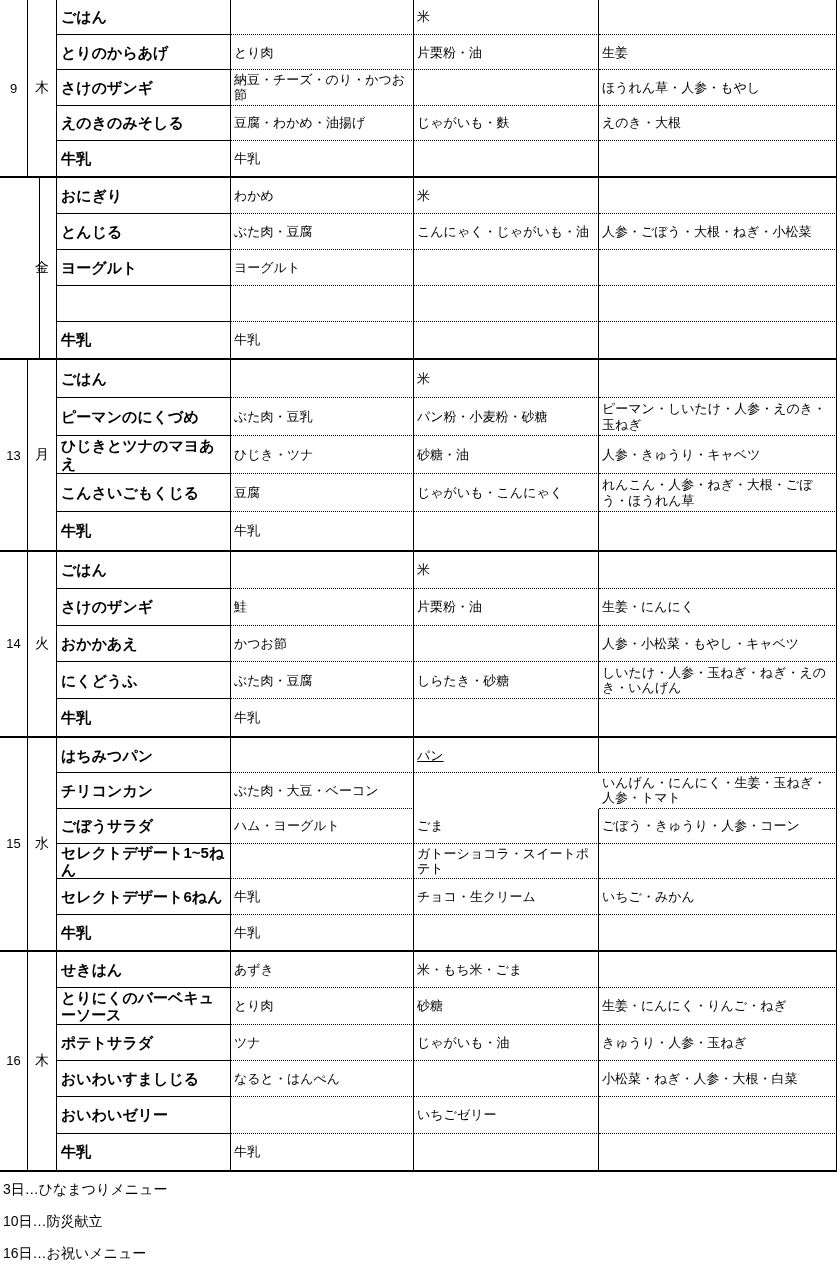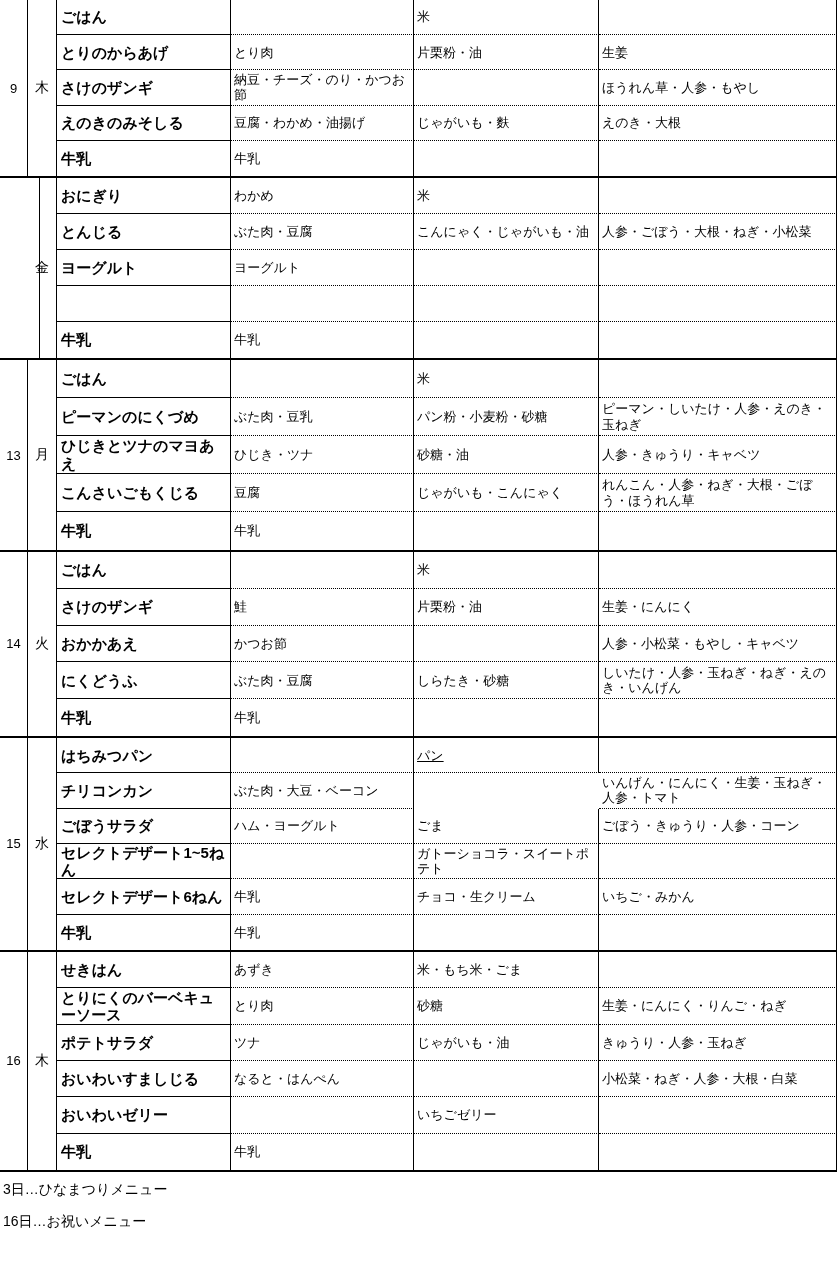--- a/index.html
+++ b/index.html
@@ -195,14 +195,15 @@
       <div class="cell ing" style="grid-area: 5 / 6 / span 1;"></div>
       <div class="cell dish row-last" style="grid-area: 6 / 3 / span 1;">牛乳</div>
       <div class="cell ing row-last" style="grid-area: 6 / 4 / span 1;">牛乳</div>
       <div class="cell ing row-last" style="grid-area: 6 / 5 / span 1;"></div>
       <div class="cell ing row-last" style="grid-area: 6 / 6 / span 1;"></div>
     </div>
   </div>
 
 <div class="notes">
   <div class="note">3日…ひなまつりメニュー</div>
+  <div class="note">10日…防災献立</div>
   <div class="note">16日…お祝いメニュー</div>
 </div>
 
 </body></html>

